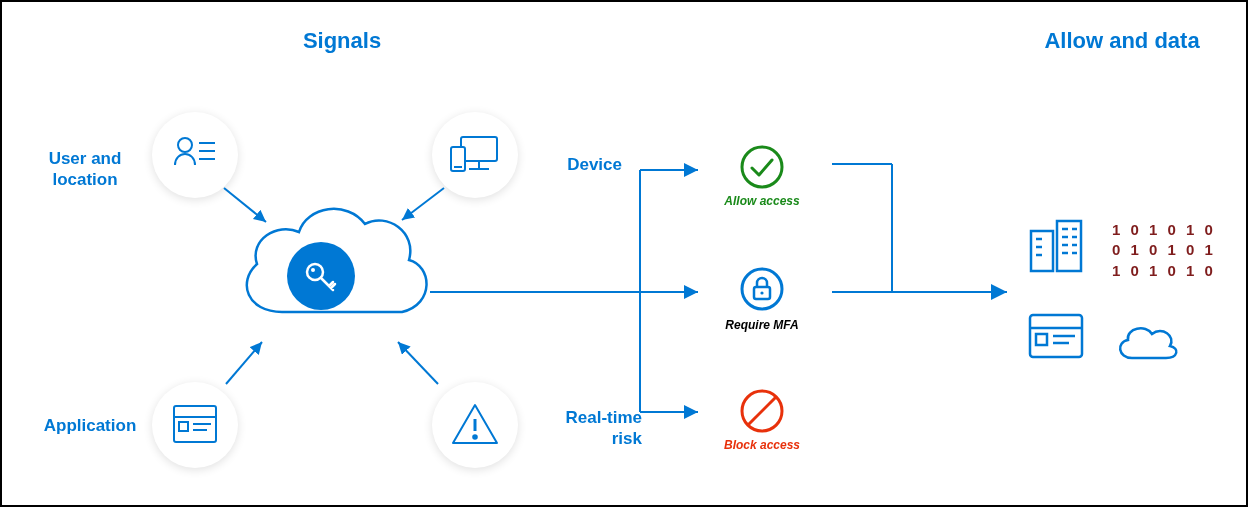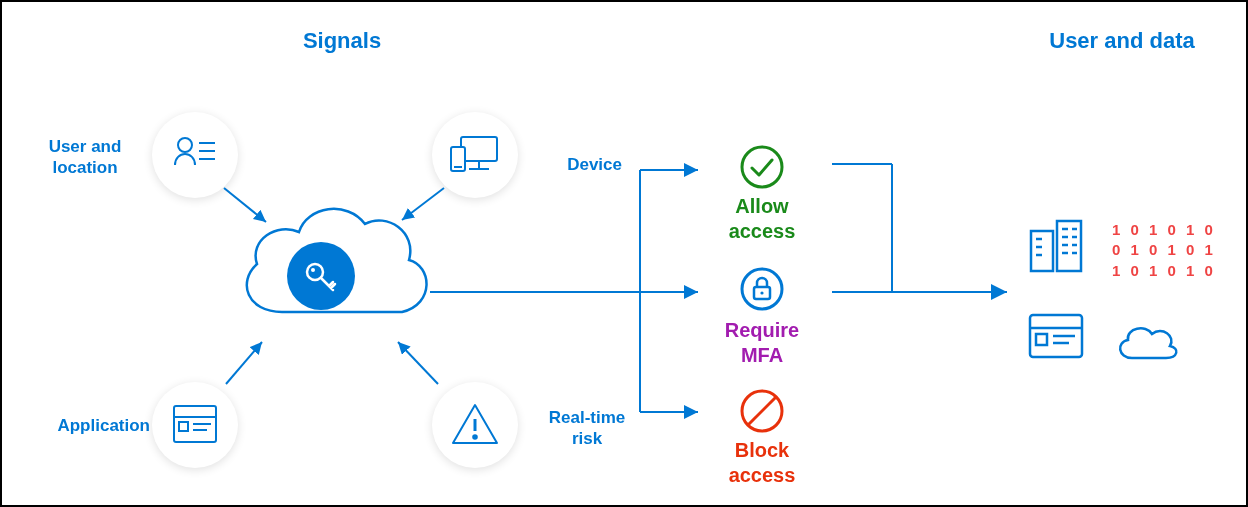--- a/index.html
+++ b/index.html
@@ -27,26 +27,27 @@
   .label {
     position: absolute;
     font-size: 17px;
     font-weight: 600;
     color: #0078d4;
     text-align: center;
     line-height: 1.25;
   }
   .small-label {
     position: absolute;
-    font-size: 20px;
+    font-size: 12px;
     font-weight: 600;
     text-align: center;
     line-height: 1.25;
-  }
-  .c-blue   { color: #a21caf; }
+    font-style: italic;
+  }
+  .c-blue   { color: #000000; }
   .c-green  { color: #1a8a1a; }
   .c-red    { color: #e8310b; }
 
   
   .bubble {
     position: absolute;
     width: 86px;
     height: 86px;
     border-radius: 50%;
     background: #fff;
@@ -93,49 +94,49 @@
 
   
   .apps-icon {
     position: absolute;
   }
   .binary {
     position: absolute;
     font-family: "Segoe UI", sans-serif;
     font-size: 15px;
     letter-spacing: 3px;
-    color: #ef4444;
+    color: #7f1d1d;
     font-weight: 700;
     line-height: 1.35;
     white-space: pre;
   }
 
   
   .arrow {
     position: absolute;
   }
   .arrow svg { overflow: visible; }
 </style>
 </head>
 <body>
 
 <div class="frame">
 
   <div class="col-head" style="left:260px; top:25px; width:160px;">Signals</div>
 
 
-  <div class="col-head" style="left:1020px; top:25px; width:200px;">User and data</div>
-
-  <div class="label" style="left:28px; top:134px; width:110px;">User and location</div>
+  <div class="col-head" style="left:1020px; top:25px; width:200px;">Allow and data</div>
+
+  <div class="label" style="left:28px; top:146px; width:110px;">User and location</div>
 
   <div class="label" style="left:530px; top:152px; width:90px; text-align:right;">Device</div>
 
-  <div class="label" style="left:28px; top:413px; width:120px;text-align:right;">Application</div>
-
-  <div class="label" style="left:530px; top:405px; width:110px; text-align:center;">Real-time risk</div>
+  <div class="label" style="left:28px; top:413px; width:120px;">Application</div>
+
+  <div class="label" style="left:530px; top:405px; width:110px; text-align:right;">Real-time risk</div>
 
   <div class="bubble" style="left:150px; top:110px;">
     <svg width="48" height="48" viewBox="0 0 48 48" fill="none" stroke-width="2">
       <circle cx="14" cy="14" r="7" stroke="#0078d4"></circle>
       <path d="M4 34c0-7 5-11 10-11s10 4 10 11" stroke="#0078d4"></path>
       <line x1="28" y1="12" x2="44" y2="12" stroke="#0078d4"></line>
       <line x1="28" y1="20" x2="44" y2="20" stroke="#0078d4"></line>
       <line x1="28" y1="28" x2="44" y2="28" stroke="#0078d4"></line>
     </svg>
   </div>

